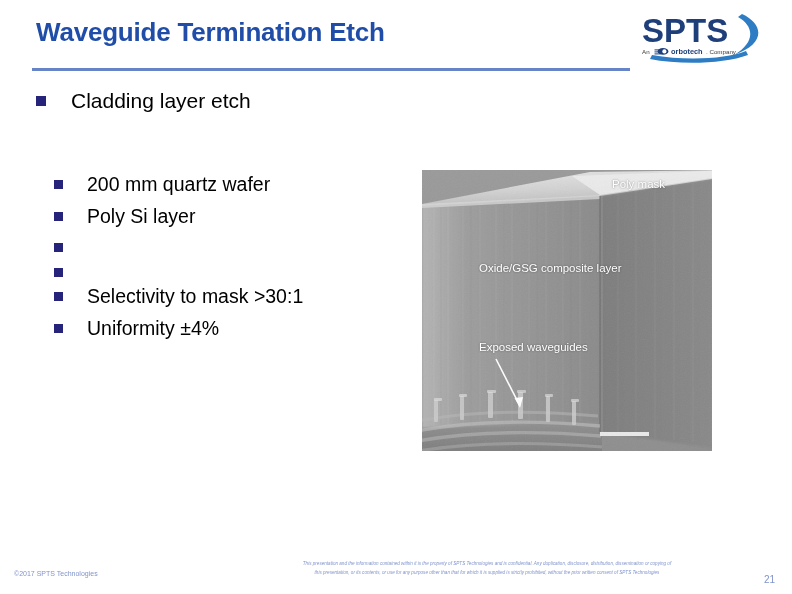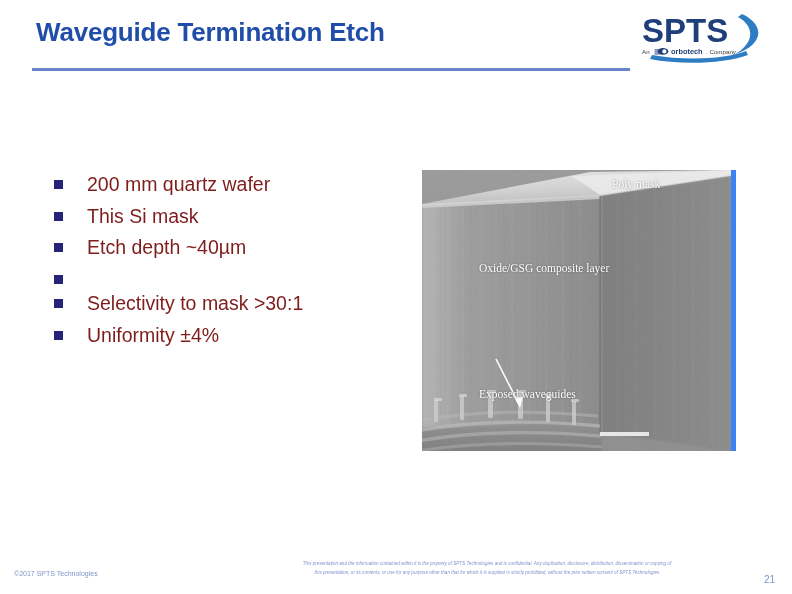--- a/index.html
+++ b/index.html
@@ -91,47 +91,46 @@
   }
   .sub-item .sq {
     width: 9px; height: 9px;
     background: #26237A;
     margin-top: 8px;
     margin-right: 24px;
     flex: 0 0 auto;
   }
   .sub-item .txt {
     font-size: 19.5px;
-    color: #7f1d1d;
+    color: #000000;
     line-height: 24px;
     white-space: nowrap;
   }
 
   
   #sem-figure {
     position: absolute;
     left: 422px;
     top: 170px;
-    width: 314px;
+    width: 290px;
     height: 281px;
     overflow: hidden;
     background: #3b82f6;
-    font-family: Liberation Serif, serif;
   }
   #sem-canvas { display: block; }
   .sem-label {
     position: absolute;
     color: #ffffff;
     font-size: 11.5px;
     white-space: nowrap;
     text-shadow: 0 0 2px rgba(0,0,0,0.45);
   }
   #sem-label-poly   { left: 190px; top: 8px; }
   #sem-label-oxide  { left: 57px;  top: 92px; }
-  #sem-label-exp    { left: 57px;  top: 171px; margin-top: 47px; }
+  #sem-label-exp    { left: 57px;  top: 171px; }
 
   
   #footer-copyright {
     position: absolute;
     left: 14px;
     top: 570px;
     font-size: 7px;
     color: #8094CC;
     white-space: nowrap;
   }
@@ -177,33 +176,36 @@
       <rect x="20.5" y="45.4" width="6" height="1" fill="#1F3F7A"></rect>
       <text x="37" y="46" font-family="&quot;Liberation Sans&quot;, sans-serif" font-size="7.4" font-weight="bold" fill="#1F3F7A">orbotech</text>
       <text x="72" y="46" font-family="&quot;Liberation Sans&quot;, sans-serif" font-size="6.2" fill="#3A3A3A">. Company</text>
     </svg>
   </div>
 
   <div id="slide-title">Waveguide Termination Etch</div>
 
   <div id="title-rule"></div>
 
+  <div id="lead-bullet">
+    <div class="sq"></div>
+    <div class="txt">Cladding layer etch</div>
+  </div>
 
   <div id="sub-bullets">
     <div class="sub-item">
       <div class="sq"></div>
       <div class="txt">200 mm quartz wafer</div>
     </div>
     <div class="sub-item">
       <div class="sq"></div>
-      <div class="txt">This Si mask</div>
-    </div>
-    <div class="sub-item">
-      <div class="sq"></div>
-      <div class="txt">Etch depth ~40µm</div>
+      <div class="txt">Poly Si layer</div>
+    </div>
+    <div class="sub-item">
+      <div class="sq"></div>
     </div>
     <div class="sub-item">
       <div class="sq"></div>
     </div>
     <div class="sub-item">
       <div class="sq"></div>
       <div class="txt">Selectivity to mask &gt;30:1</div>
     </div>
     <div class="sub-item">
       <div class="sq"></div>

